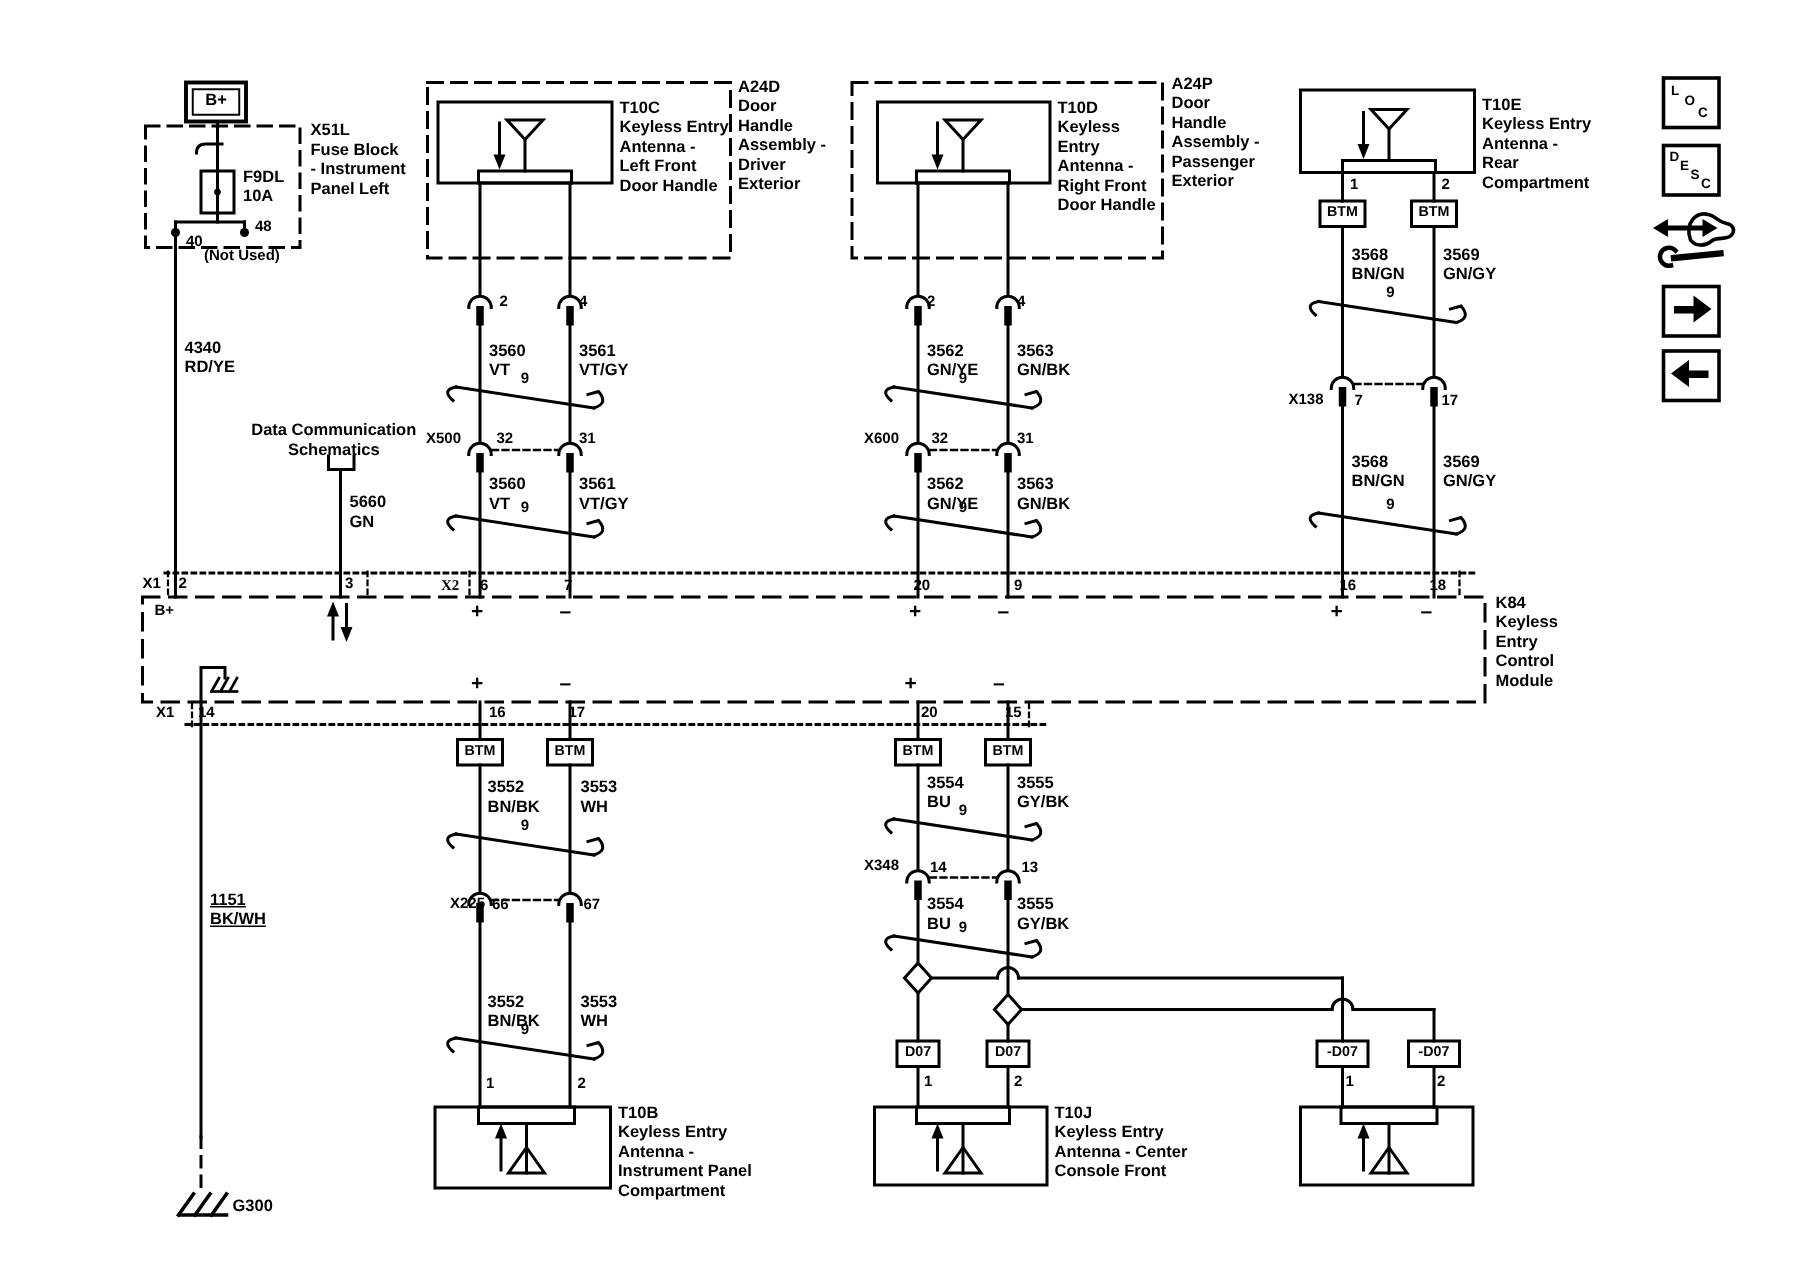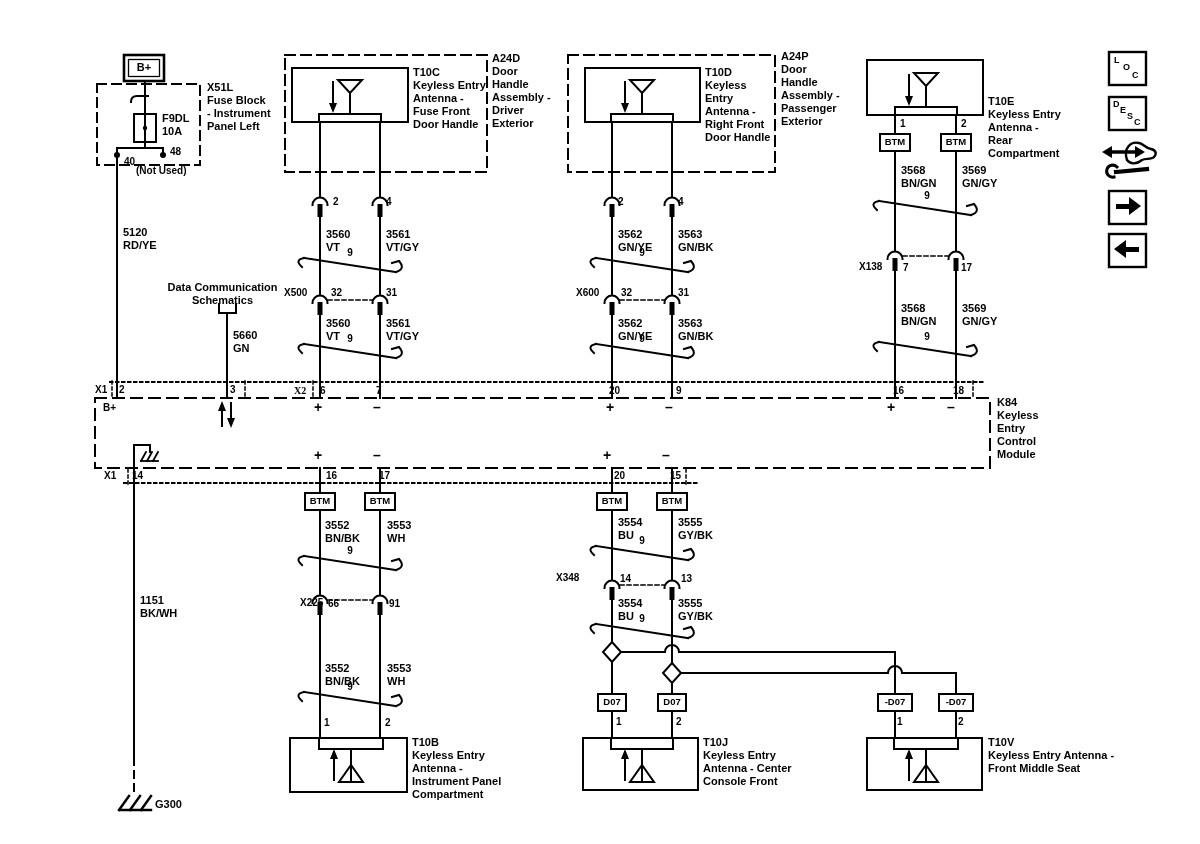--- a/index.html
+++ b/index.html
@@ -269,52 +269,52 @@
 <div class="lbl c" style="left:124px;top:61px;width:40px;">B+</div>
 <div class="lbl" style="left:207px;top:81px;">X51L
 Fuse Block
 - Instrument
 Panel Left</div>
 <div class="lbl" style="left:162px;top:112px;">F9DL
 10A</div>
 <div class="lbl s" style="left:124px;top:156px;">40</div>
 <div class="lbl s" style="left:170px;top:146px;">48</div>
 <div class="lbl s" style="left:136px;top:165px;">(Not Used)</div>
-<div class="lbl" style="left:123px;top:226px;">5120
+<div class="lbl" style="left:123px;top:226px;">4340
 RD/YE</div>
 
 <div class="lbl c" style="left:150px;top:281px;width:145px;">Data Communication
 Schematics</div>
 <div class="lbl" style="left:233px;top:329px;">5660
 GN</div>
 
 <div class="lbl" style="left:413px;top:66px;">T10C
 Keyless Entry
 Antenna -
-Fuse Front
+Left Front
 Door Handle</div>
 <div class="lbl" style="left:492px;top:52px;">A24D
 Door
 Handle
 Assembly -
 Driver
 Exterior</div>
 <div class="lbl" style="left:705px;top:66px;">T10D
 Keyless
 Entry
 Antenna -
 Right Front
 Door Handle</div>
 <div class="lbl" style="left:781px;top:50px;">A24P
 Door
 Handle
 Assembly -
 Passenger
 Exterior</div>
-<div class="lbl" style="left:988px;top:64px;margin-top:31px;">T10E
+<div class="lbl" style="left:988px;top:64px;">T10E
 Keyless Entry
 Antenna -
 Rear
 Compartment</div>
 
 <div class="lbl s" style="left:333px;top:196px;">2</div>
 <div class="lbl s" style="left:386px;top:196px;">4</div>
 <div class="lbl s" style="left:618px;top:196px;">2</div>
 <div class="lbl s" style="left:678px;top:196px;">4</div>
 <div class="lbl s" style="left:900px;top:118px;">1</div>
@@ -353,21 +353,21 @@
 <div class="lbl" style="left:387px;top:662px;">3553
 WH</div>
 <div class="lbl" style="left:618px;top:516px;">3554
 BU</div>
 <div class="lbl" style="left:678px;top:516px;">3555
 GY/BK</div>
 <div class="lbl" style="left:618px;top:597px;">3554
 BU</div>
 <div class="lbl" style="left:678px;top:597px;">3555
 GY/BK</div>
-<div class="lbl" style="left:140px;top:594px;">1151
+<div class="lbl" style="left:140px;top:594px;text-decoration:underline;">1151
 BK/WH</div>
 
 <div class="lbl s c" style="left:340px;top:247px;width:20px;">9</div>
 <div class="lbl s c" style="left:340px;top:333px;width:20px;">9</div>
 <div class="lbl s c" style="left:632px;top:247px;width:20px;">9</div>
 <div class="lbl s c" style="left:632px;top:333px;width:20px;">9</div>
 <div class="lbl s c" style="left:917px;top:190px;width:20px;">9</div>
 <div class="lbl s c" style="left:917px;top:331px;width:20px;">9</div>
 <div class="lbl s c" style="left:340px;top:545px;width:20px;">9</div>
 <div class="lbl s c" style="left:340px;top:681px;width:20px;">9</div>
@@ -378,22 +378,22 @@
 <div class="lbl s" style="left:331px;top:287px;">32</div>
 <div class="lbl s" style="left:386px;top:287px;">31</div>
 <div class="lbl s" style="left:576px;top:287px;">X600</div>
 <div class="lbl s" style="left:621px;top:287px;">32</div>
 <div class="lbl s" style="left:678px;top:287px;">31</div>
 <div class="lbl s" style="left:859px;top:261px;">X138</div>
 <div class="lbl s" style="left:903px;top:262px;">7</div>
 <div class="lbl s" style="left:961px;top:262px;">17</div>
 <div class="lbl s" style="left:300px;top:597px;">X225</div>
 <div class="lbl s" style="left:328px;top:598px;">66</div>
-<div class="lbl s" style="left:389px;top:598px;">91</div>
-<div class="lbl s" style="left:556px;top:572px;">X348</div>
+<div class="lbl s" style="left:389px;top:598px;">67</div>
+<div class="lbl s" style="left:576px;top:572px;">X348</div>
 <div class="lbl s" style="left:620px;top:573px;">14</div>
 <div class="lbl s" style="left:681px;top:573px;">13</div>
 
 <div class="lbl s" style="left:95px;top:384px;">X1</div>
 <div class="lbl s" style="left:119px;top:384px;">2</div>
 <div class="lbl s" style="left:230px;top:384px;">3</div>
 <div class="lbl s" style="left:294px;top:385px;font-family:Liberation Serif, serif;">X2</div>
 <div class="lbl s" style="left:320px;top:385px;">6</div>
 <div class="lbl s" style="left:376px;top:385px;">7</div>
 <div class="lbl s" style="left:609px;top:385px;">20</div>
@@ -448,23 +448,20 @@
 
 <div class="lbl" style="left:412px;top:736px;">T10B
 Keyless Entry
 Antenna -
 Instrument Panel
 Compartment</div>
 <div class="lbl" style="left:703px;top:736px;">T10J
 Keyless Entry
 Antenna - Center
 Console Front</div>
-<div class="lbl" style="left:988px;top:736px;">T10V
-Keyless Entry Antenna -
-Front Middle Seat</div>
 <div class="lbl" style="left:155px;top:798px;text-align:center;">G300</div>
 
 <div class="lbl ltr" style="left:1114px;top:56px;">L</div>
 <div class="lbl ltr" style="left:1123px;top:63px;">O</div>
 <div class="lbl ltr" style="left:1132px;top:71px;">C</div>
 <div class="lbl ltr" style="left:1113px;top:100px;">D</div>
 <div class="lbl ltr" style="left:1120px;top:106px;">E</div>
 <div class="lbl ltr" style="left:1127px;top:112px;">S</div>
 <div class="lbl ltr" style="left:1134px;top:118px;">C</div>
 

